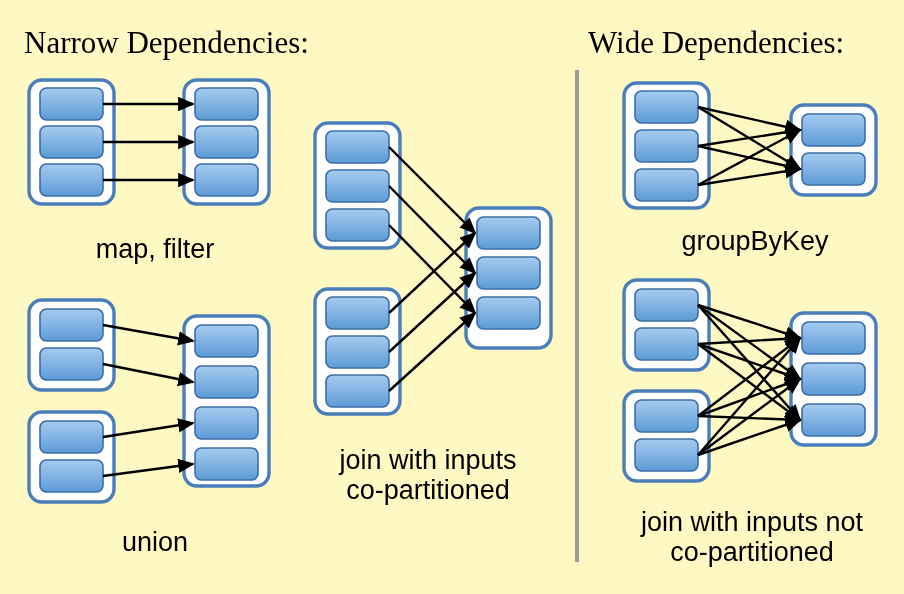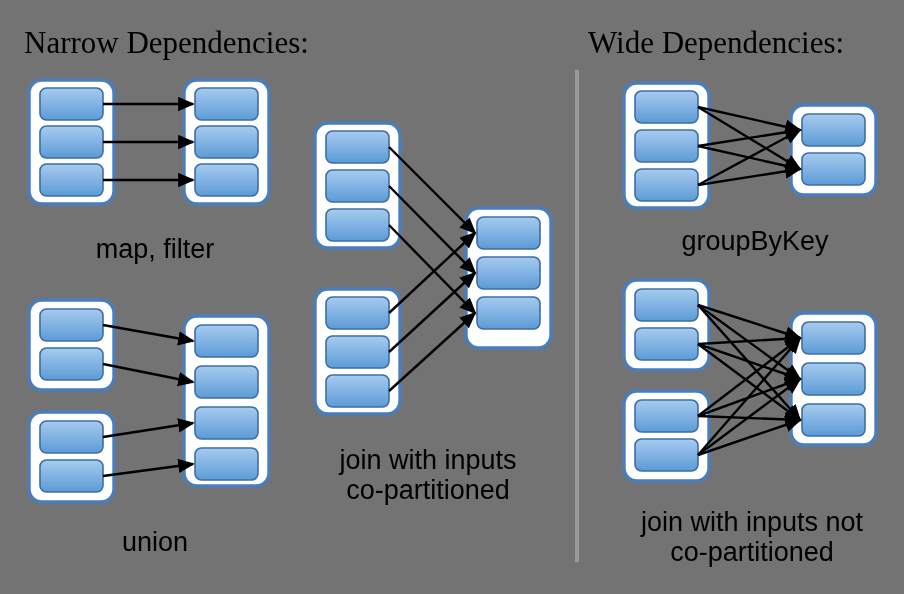--- a/index.html
+++ b/index.html
@@ -4,21 +4,21 @@
 <style>
   html, body {
     margin: 0;
     padding: 0;
     background: #ffffff;
   }
   #canvas {
     position: relative;
     width: 904px;
     height: 594px;
-    background: #737373;
+    background: #fef9c3;
     overflow: hidden;
     font-family: "Liberation Sans", sans-serif;
   }
   svg#diagram {
     position: absolute;
     top: 0;
     left: 0;
     width: 904px;
     height: 594px;
   }

